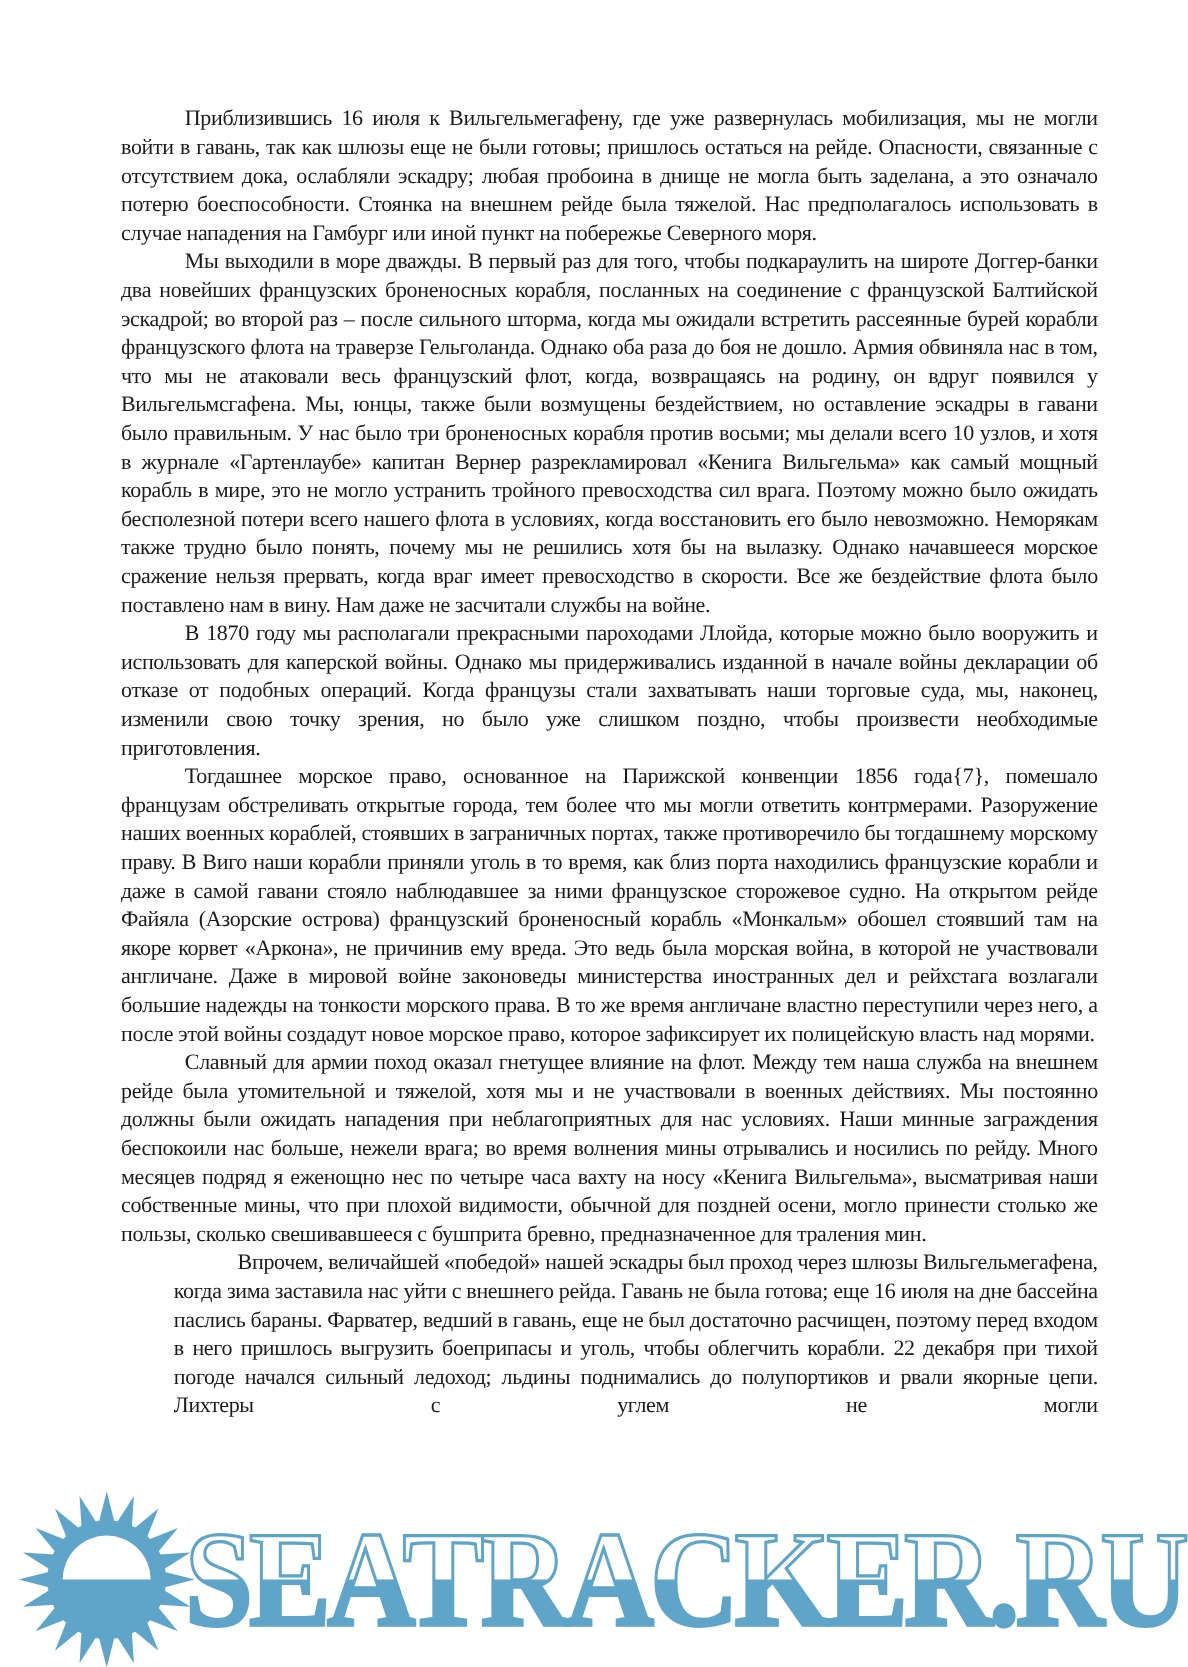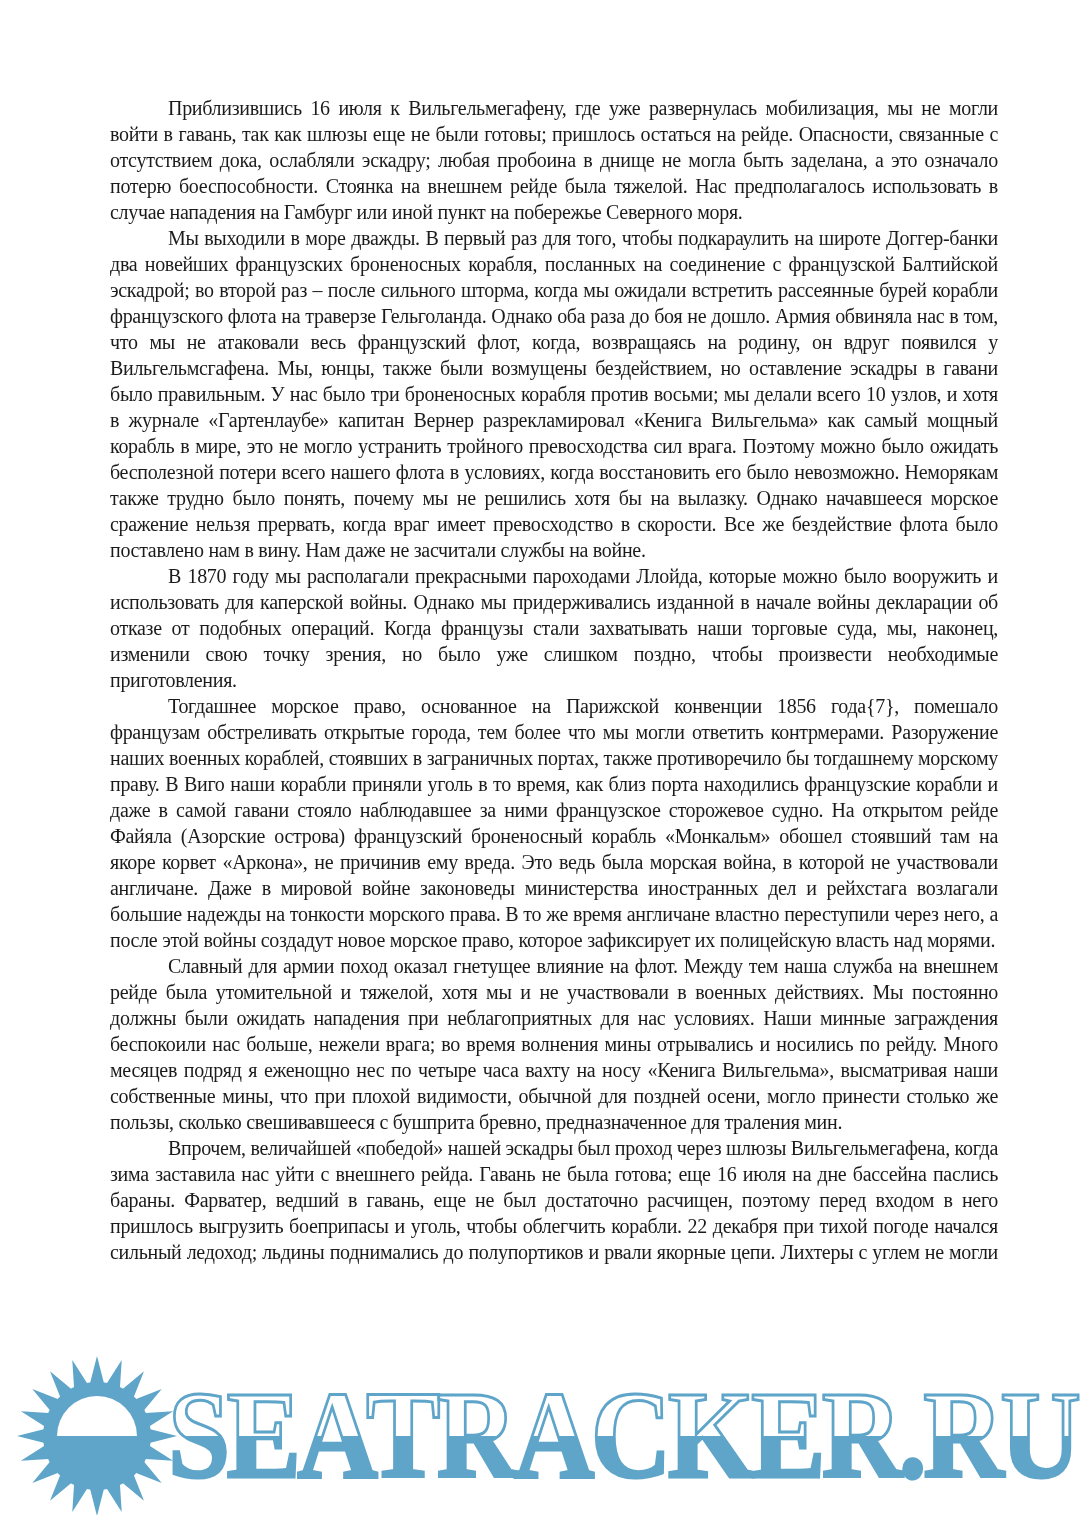--- a/index.html
+++ b/index.html
@@ -26,20 +26,21 @@
   }
   .text-block p {
     margin: 0;
     text-indent: 58px;
     text-align: justify;
     hyphens: none;
   }
   .text-block p.cont {
     
     text-align-last: justify;
+    margin-left: 48px;
   }
   .watermark {
     position: absolute;
     inset: 0;
     pointer-events: none;
     text-decoration: underline;
   }
   .wm-sun {
     position: absolute;
     left: -3px;

